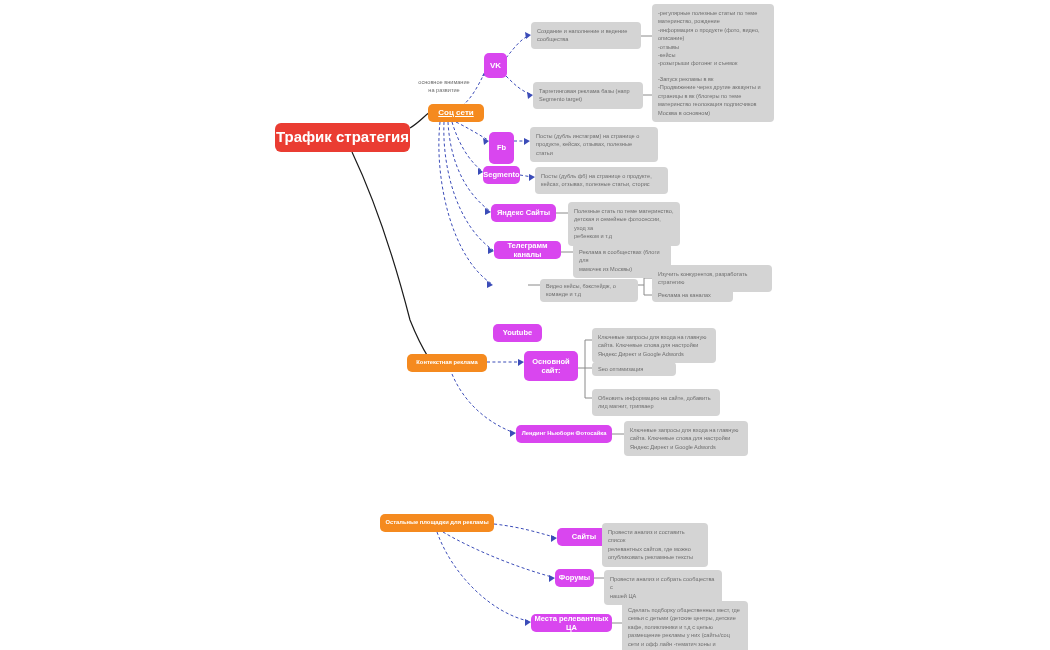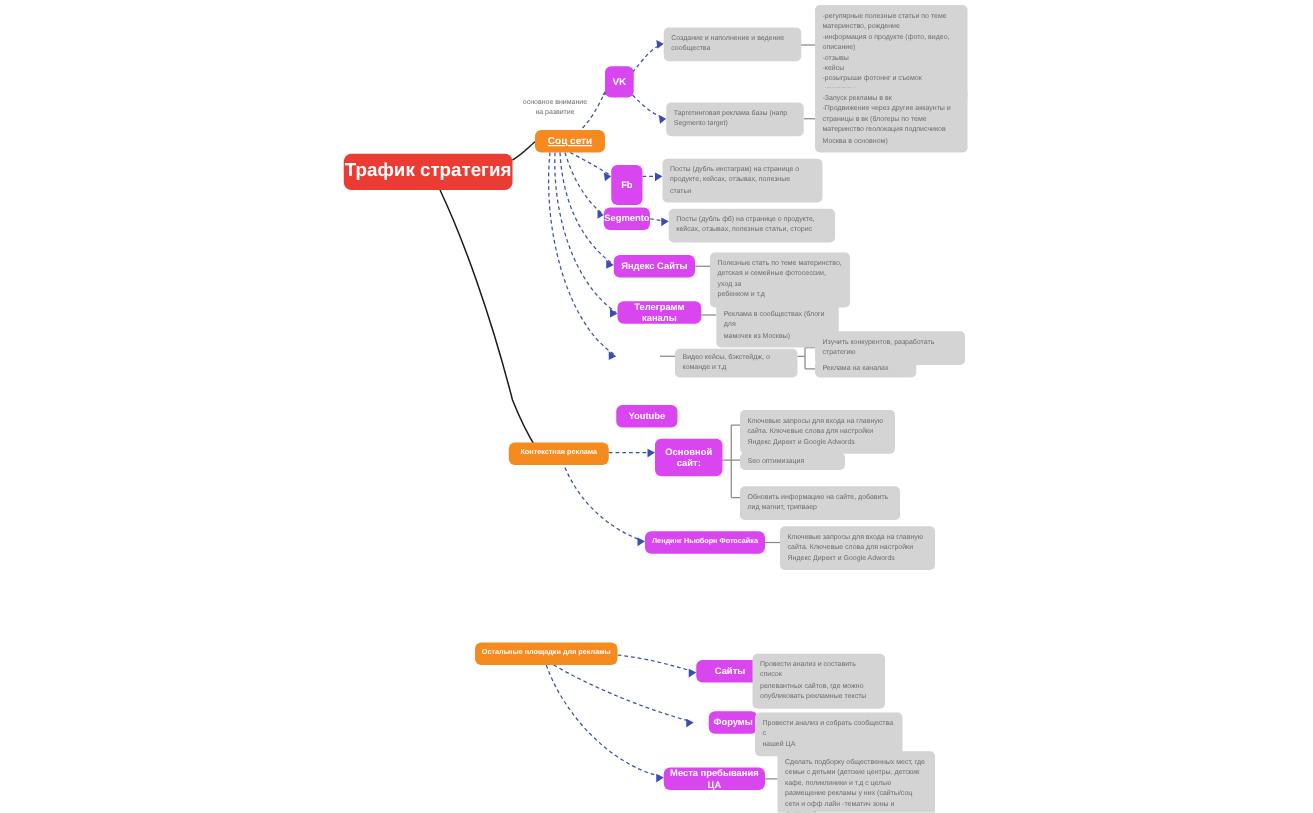--- a/index.html
+++ b/index.html
@@ -152,24 +152,24 @@
   <div class="node blue" style="left:516px;top:425px;width:96px;height:18px;font-size:5.8px;">Лендинг Ньюборн Фотосайка</div>
   <div class="leaf" style="left:624px;top:421px;width:124px;">Ключевые запросы для входа на главную
 сайта. Ключевые слова для настройки
 Яндекс Директ и Google  Adwords</div>
 
   <div class="node blue" style="left:557px;top:528px;width:54px;height:18px;">Сайты</div>
   <div class="leaf" style="left:602px;top:523px;width:106px;">Провести анализ и составить список
 релевантных сайтов, где можно
 опубликовать рекламные тексты</div>
 
-  <div class="node blue" style="left:555px;top:569px;width:39px;height:18px;margin-left:12px;">Форумы</div>
+  <div class="node blue" style="left:555px;top:569px;width:39px;height:18px;">Форумы</div>
   <div class="leaf" style="left:604px;top:570px;width:118px;">Провести анализ и собрать сообщества с
 нашей ЦА</div>
 
-  <div class="node blue" style="left:531px;top:614px;width:81px;height:18px;">Места пребывания ЦА</div>
+  <div class="node blue" style="left:531px;top:614px;width:81px;height:18px;">Места релевантных ЦА</div>
   <div class="leaf" style="left:622px;top:601px;width:126px;">Сделать подборку общественных мест, где
 семьи с детьми (детские центры, детские
 кафе, поликлиники и т.д с целью
 размещение рекламы у них (сайты/соц
 сети и офф лайн -тематич зоны и листовки)</div>
 
 </div>
 
 </body></html>

